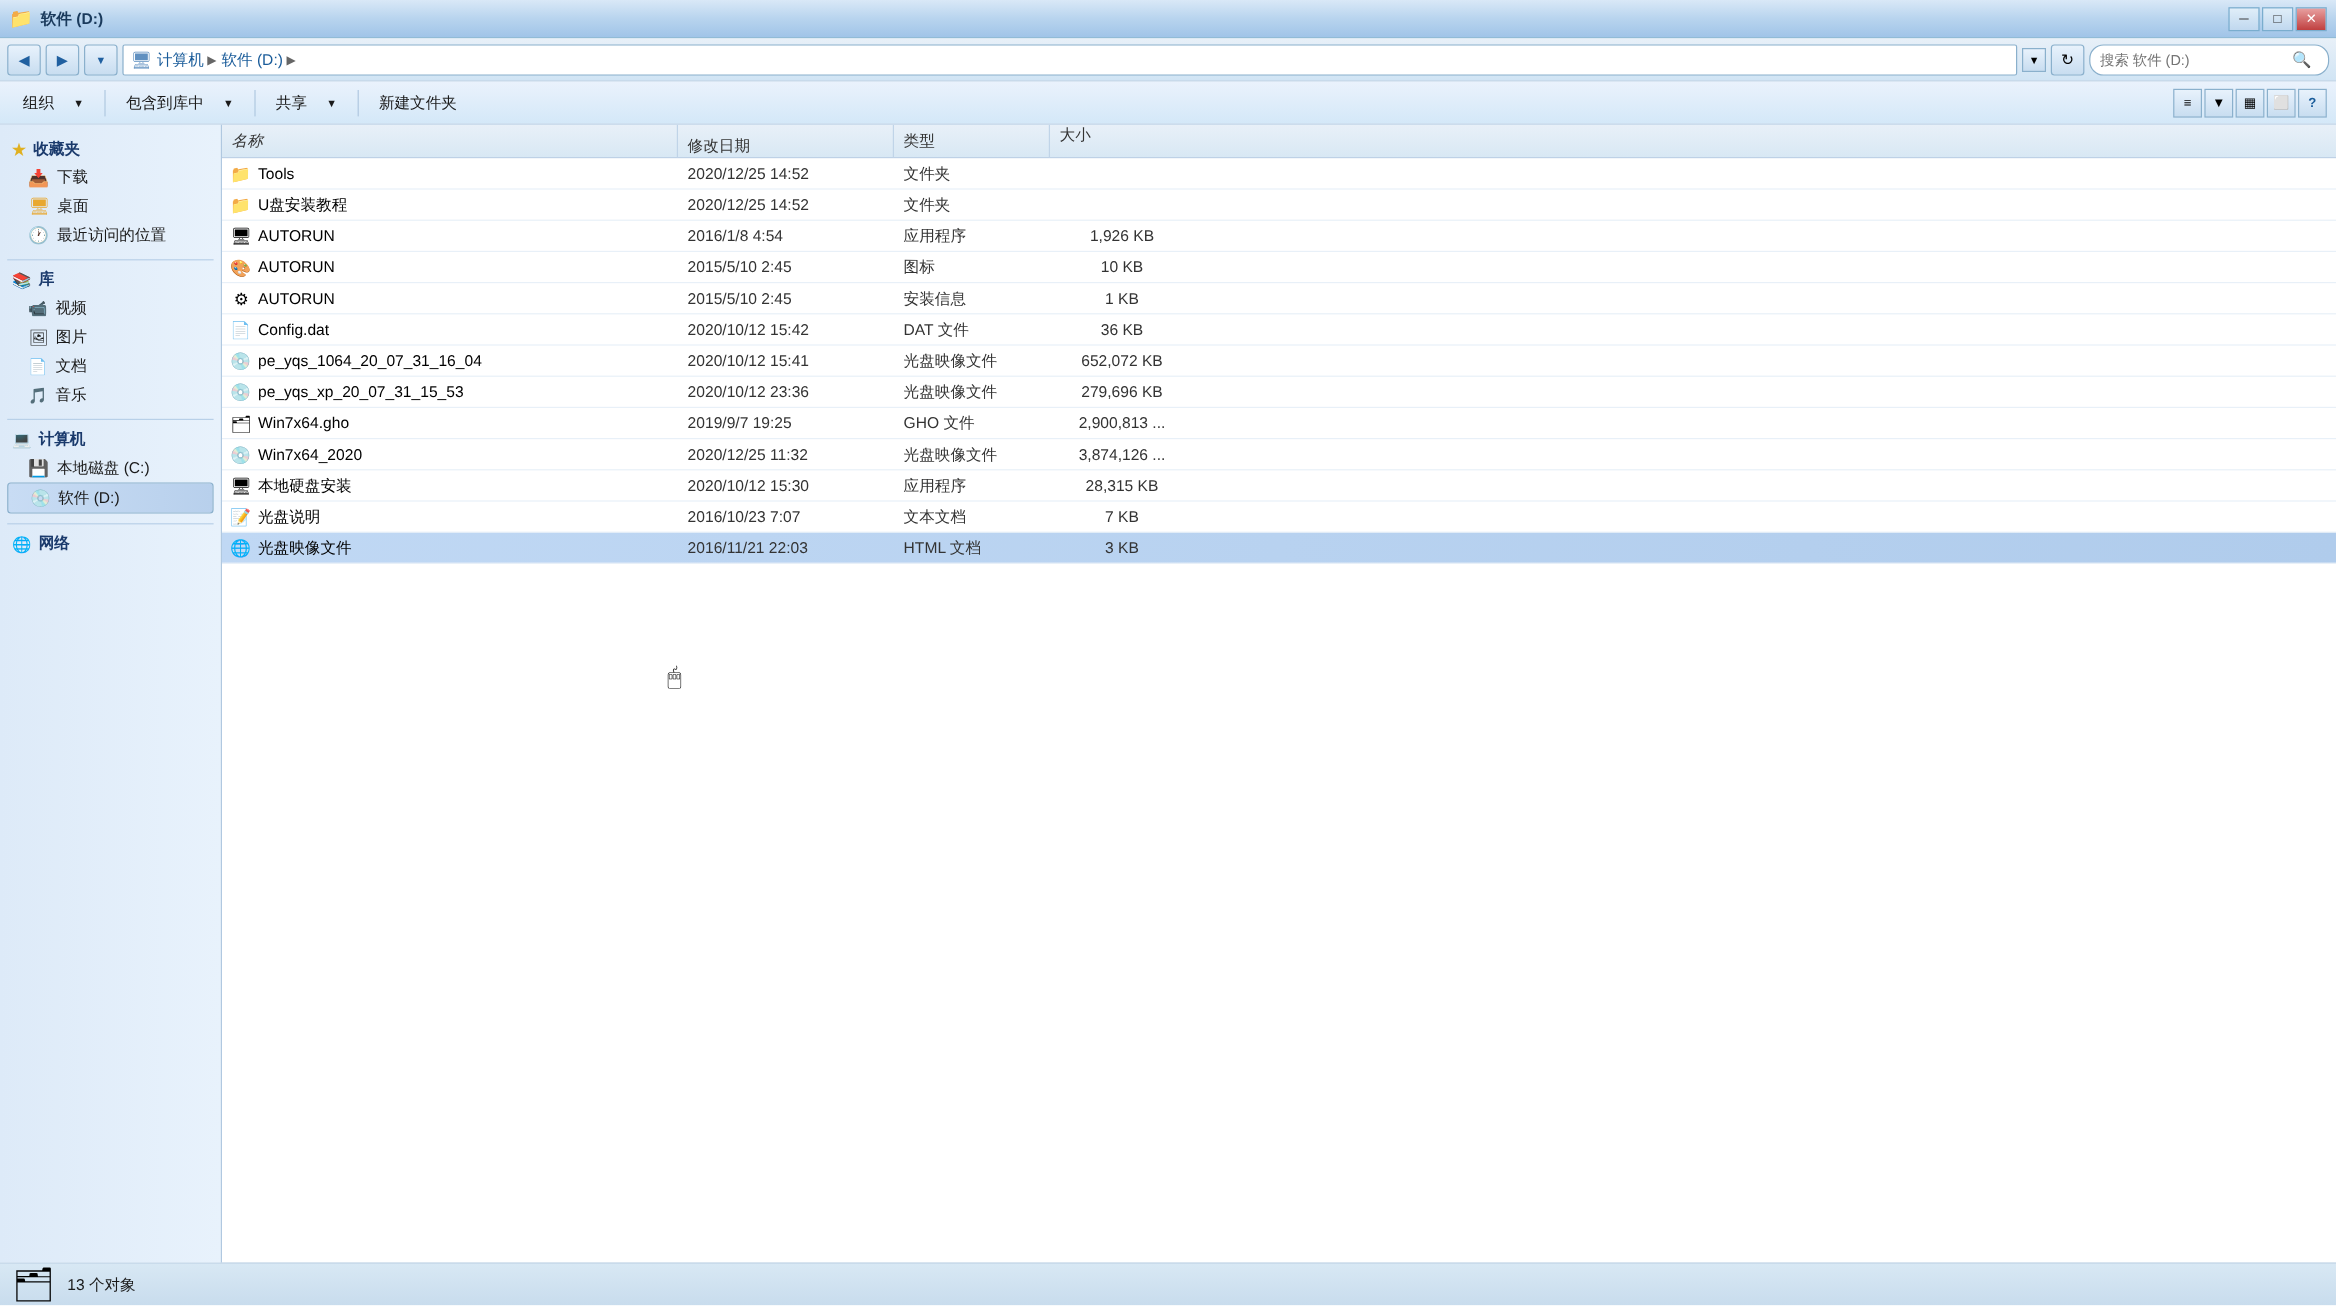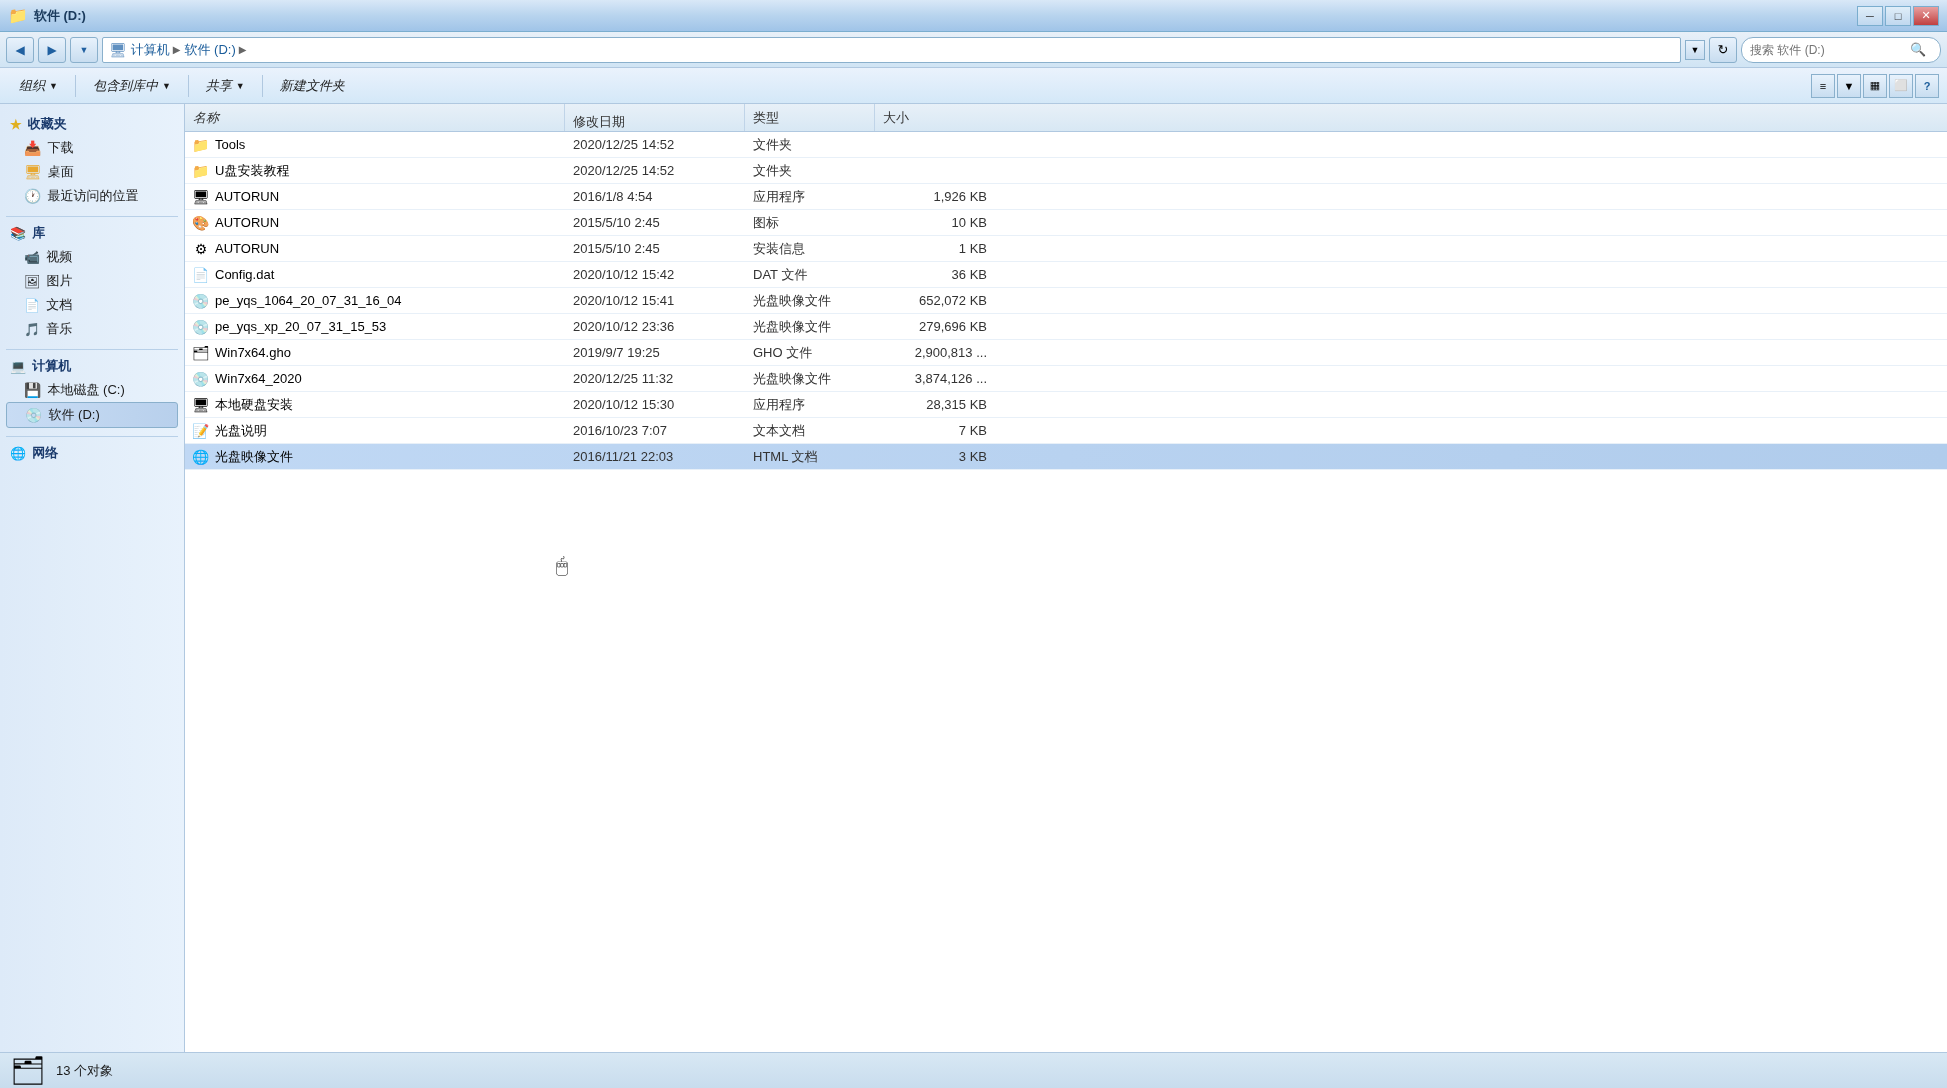--- a/index.html
+++ b/index.html
@@ -157,22 +157,21 @@
       height: 28px;
       padding: 0 10px;
       border: 1px solid transparent;
       background: transparent;
       border-radius: 3px;
       cursor: pointer;
       font-size: 13px;
       color: #1a1a1a;
       display: flex;
       align-items: center;
-      gap: 4px;
-      font-style: italic;
+      gap: 16px;
     }
     .toolbar-sep {
       width: 1px;
       height: 22px;
       background: #b0c8e0;
       margin: 0 2px;
     }
 
     
     .main-layout {
@@ -267,21 +266,21 @@
       height: 100%;
       display: flex;
       align-items: center;
       cursor: pointer;
     }
     .col-size {
       width: 120px;
       padding: 0 8px;
       height: 100%;
       display: flex;
-      align-items: center;
+      align-items: flex-start;
       cursor: pointer;
     }
     .file-list {
       flex: 1;
       overflow-y: auto;
       background: #fff;
     }
     .file-row {
       display: flex;
       align-items: center;
@@ -308,21 +307,21 @@
     }
     .file-row .cell-type {
       width: 130px;
       padding: 0 8px;
       color: #333;
     }
     .file-row .cell-size {
       width: 120px;
       padding: 0 8px;
       color: #333;
-      text-align: right;
+      text-align: center;
     }
 
     
     .fi { width: 16px; height: 16px; display: inline-flex; align-items: center; justify-content: center; font-size: 14px; flex-shrink: 0; }
 
     
     .status-bar {
       height: 36px;
       background: linear-gradient(to bottom, #d8e8f4, #c8dced);
       border-top: 1px solid #b0c8e0;

